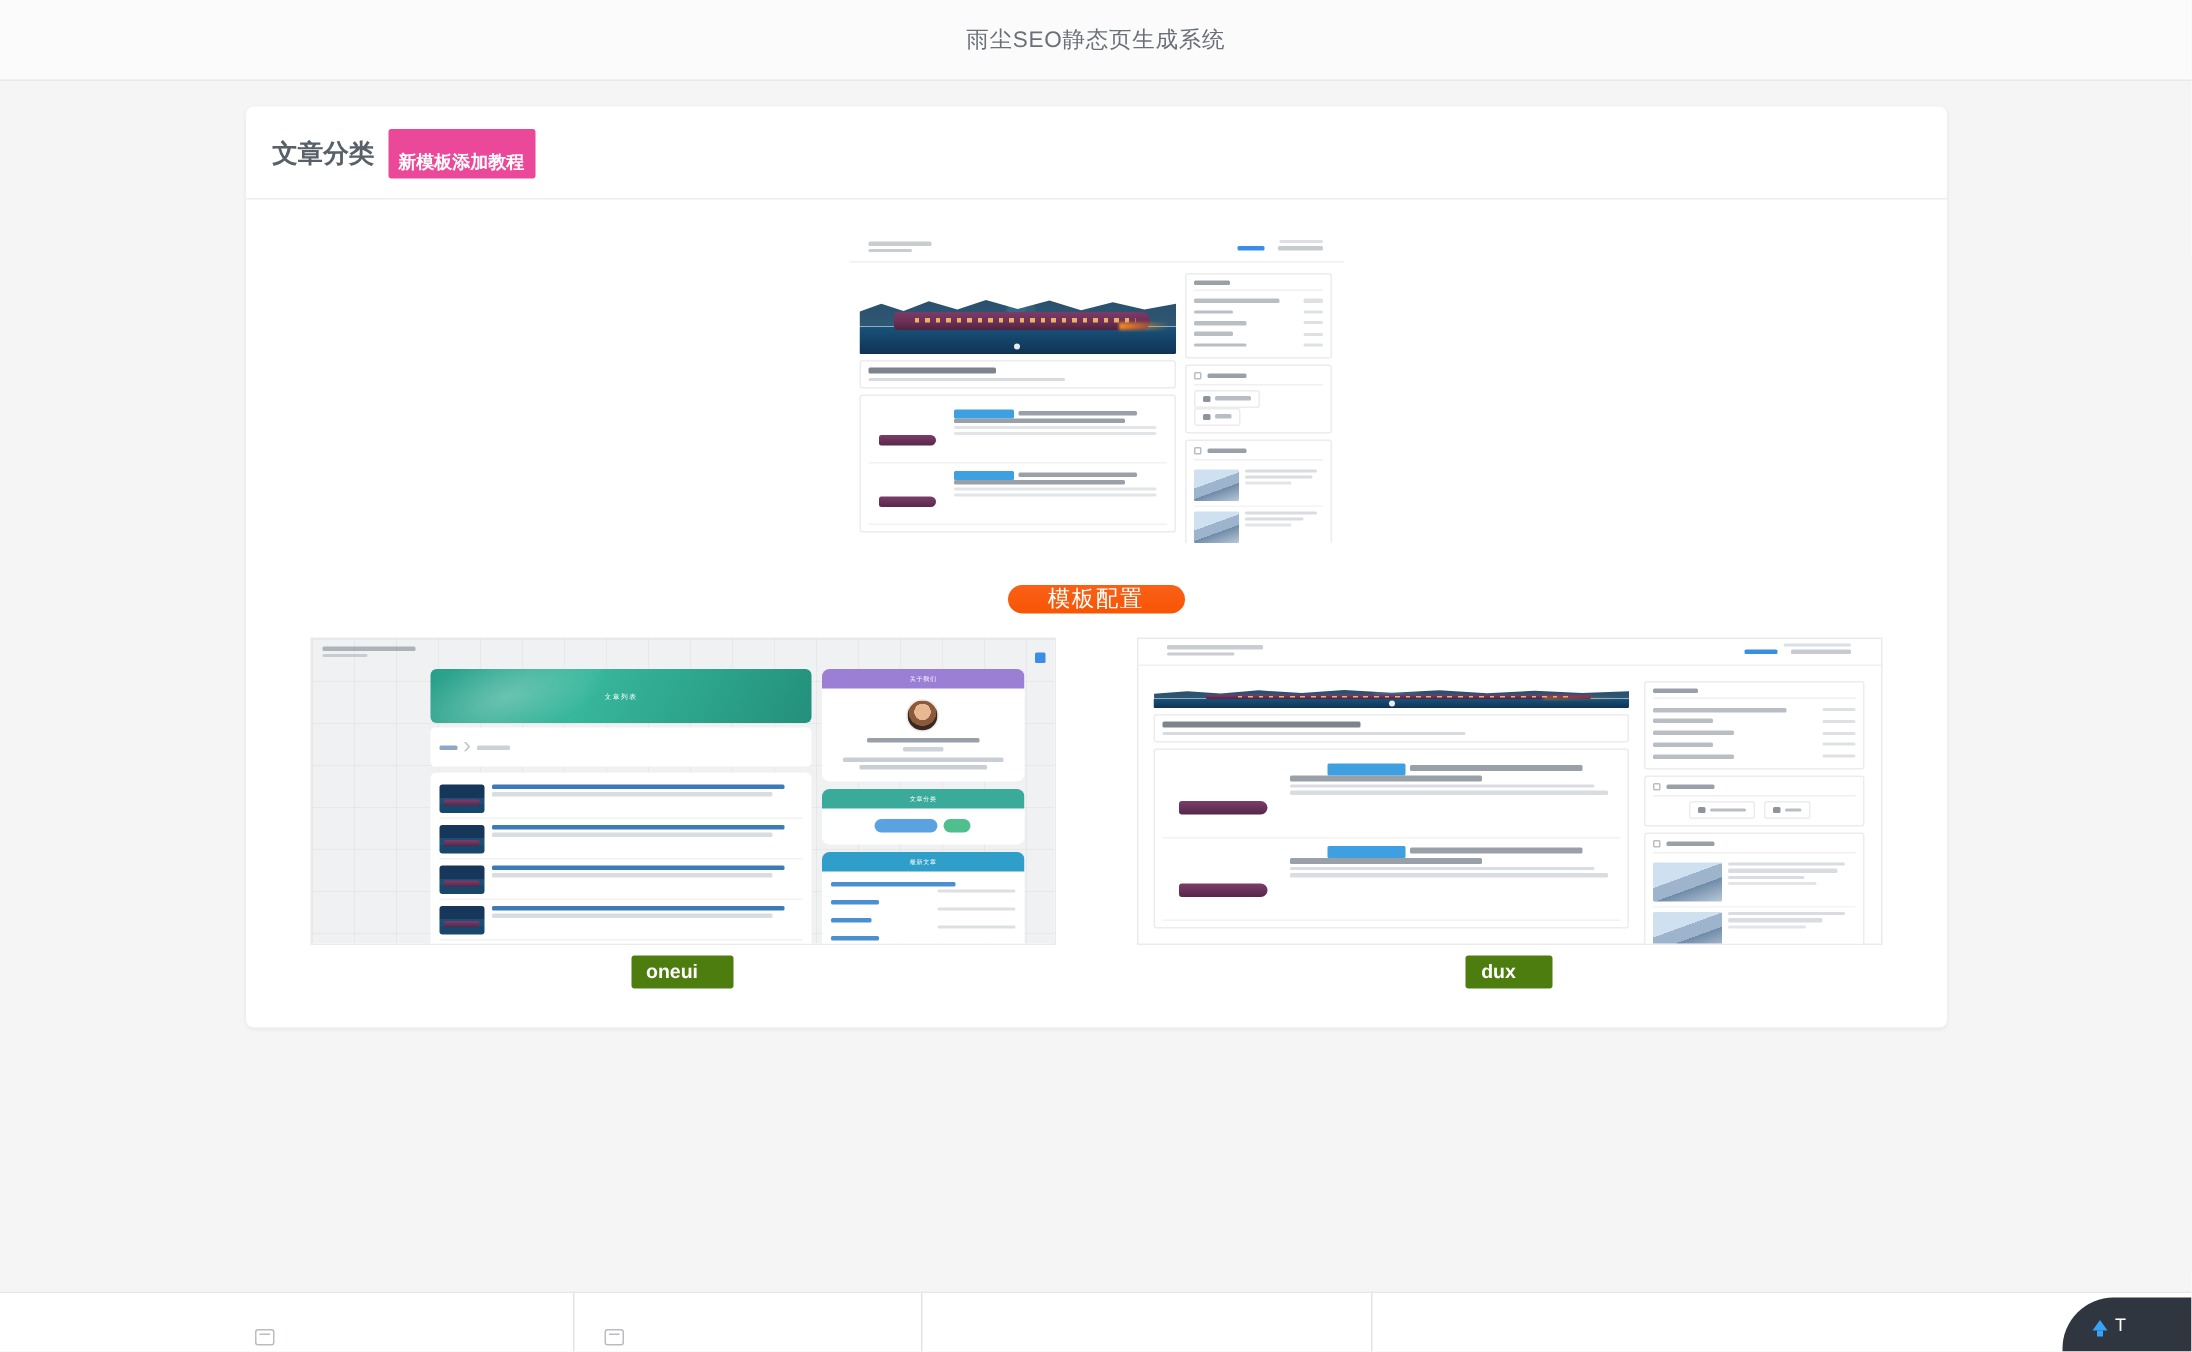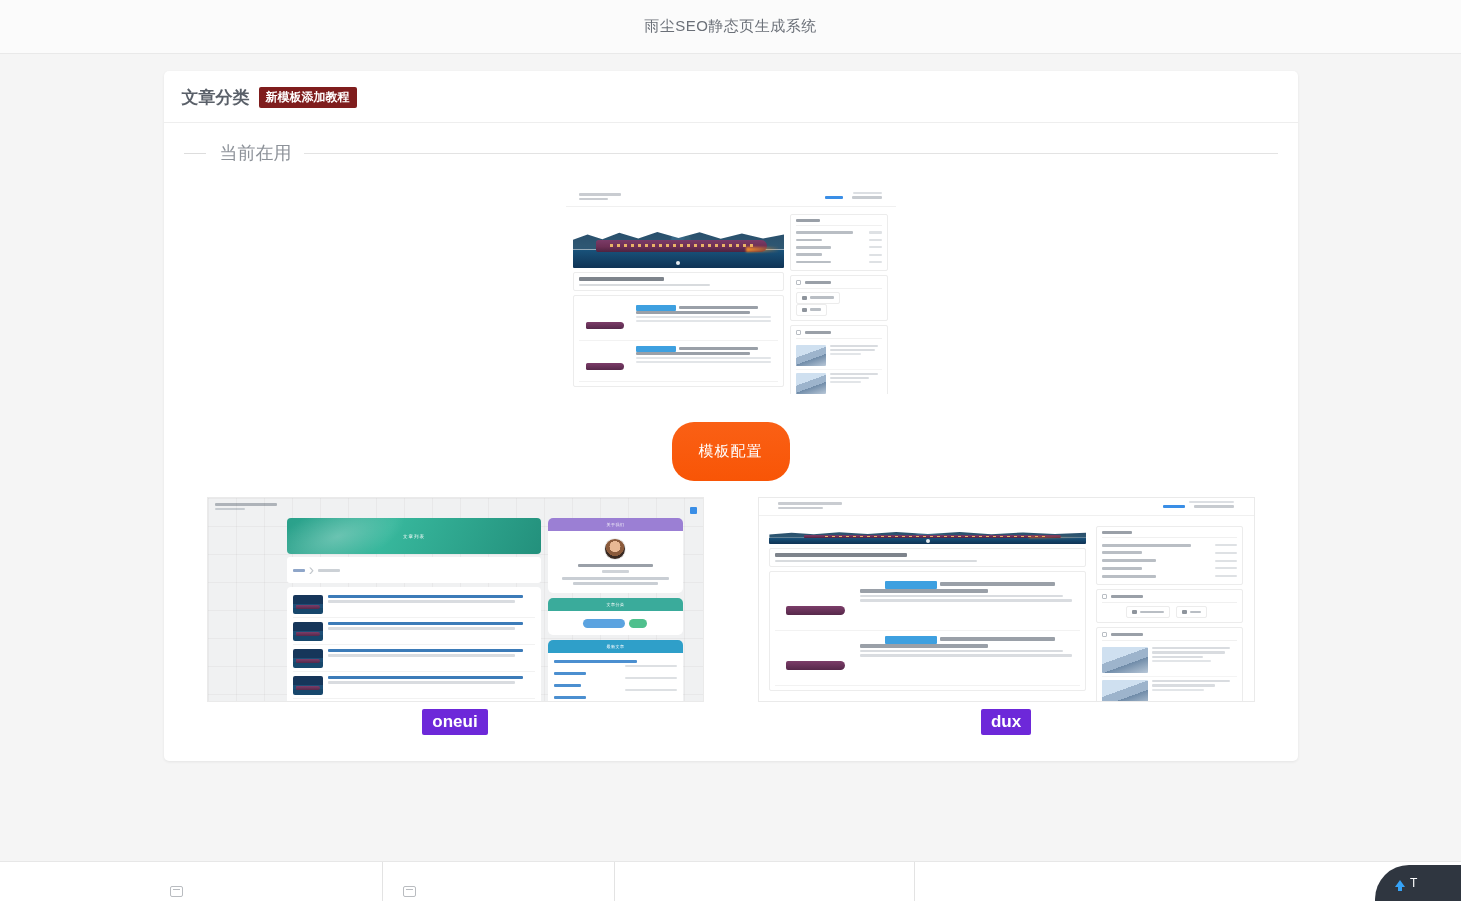--- a/index.html
+++ b/index.html
@@ -49,25 +49,25 @@
     display: flex;
     align-items: center;
     gap: 9px;
   }
   .card-head h2 {
     font-size: 17px;
     font-weight: 600;
     color: #5a6069;
   }
   .badge-tutorial {
-    background: #7f1d1d;
+    background: #ec4899;
     color: #fff;
     font-size: 12px;
     font-weight: 700;
-    padding: 4px 7px 5px 7px;
+    padding: 16px 7px 5px 7px;
     border-radius: 2px;
     line-height: 1;
     cursor: pointer;
   }
   .card-body { padding: 18px 16px 22px 16px; }
 
   
   .section {
     margin-bottom: 4px;
   }
@@ -106,21 +106,21 @@
     display: flex; justify-content: center;
     padding: 28px 0 6px 0;
   }
   .btn-config {
     background: #fa5a0a;
     background: linear-gradient(#fa6015,#f85506);
     color: #fff;
     border: none;
     font-size: 15px;
     font-family: inherit;
-    padding: 20px 27px;
+    padding: 0 27px;
     border-radius: 22px;
     cursor: pointer;
     letter-spacing: 1px;
   }
 
   
   .tpl-grid {
     display: flex;
     justify-content: space-around;
     padding: 6px 0 0 0;
@@ -130,25 +130,25 @@
     width: 497px; height: 205px;
     margin: 0 auto;
     border: 1px solid #eaeaea;
     overflow: hidden;
     position: relative;
     background: #fff;
   }
   .tpl-name {
     display: inline-block;
     margin-top: 7px;
-    background: #6d28d9;
+    background: #4d7c0f;
     color: #fff;
-    font-size: 17px;
+    font-size: 13px;
     font-weight: 700;
-    padding: 4px 10px 5px 10px;
+    padding: 4px 24px 5px 10px;
     border-radius: 2px;
     line-height: 1;
   }
 
   
   .mini { position: absolute; inset: 0; font-size: 3px; line-height: 1.5; color: #444; }
   .mini.s2 { font-size: 4px; }
 
   .m-nav {
     height: 9%; background: #fff; border-bottom: 1px solid #f0f0f0;
@@ -394,25 +394,20 @@
   <div class="card">
 
     <div class="card-head">
       <h2>文章分类</h2>
       <span class="badge-tutorial">新模板添加教程</span>
     </div>
 
     <div class="card-body">
 
       <div class="section">
-        <div class="section-legend">
-          <span class="legend-dash"></span>
-          <span class="legend-text">当前在用</span>
-          <span class="legend-line"></span>
-        </div>
 
         <div class="current-wrap">
           <div class="shot shot-current">
 
             <div class="mini">
               <div class="m-topright"></div>
               <div class="m-nav">
                 <div class="m-logo">
                     <i></i>
                     <i></i>

